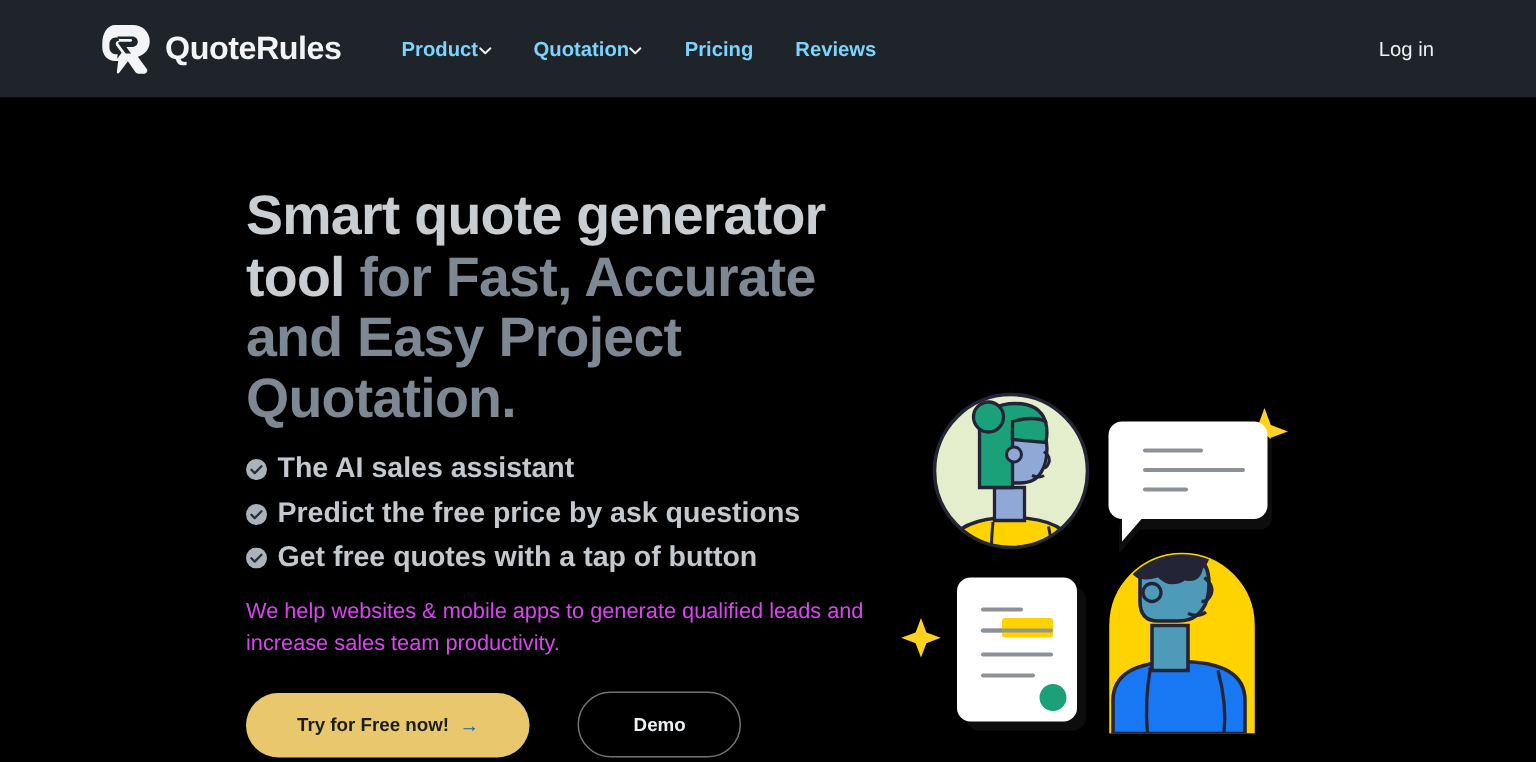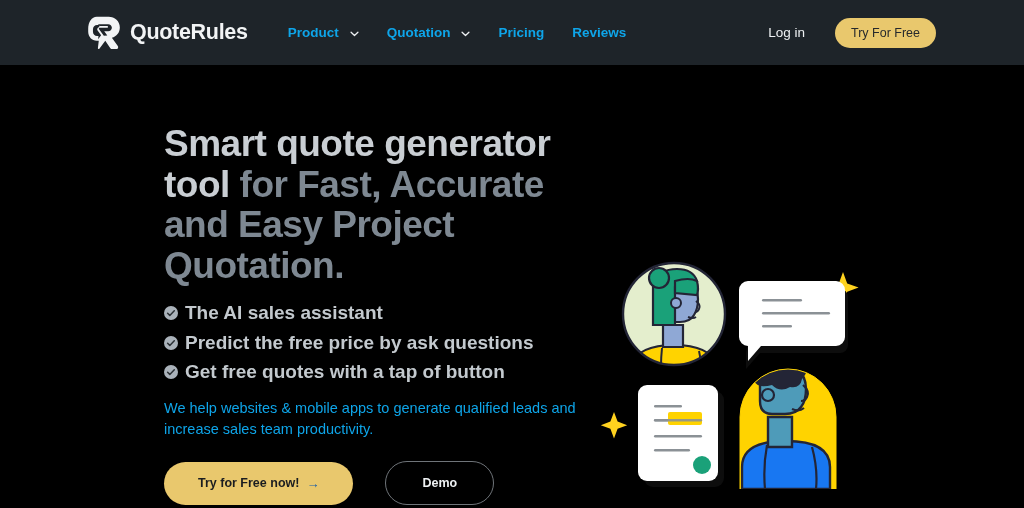--- a/index.html
+++ b/index.html
@@ -13,34 +13,34 @@
   
   .navbar{
     position:relative;
     height:65px; width:1024px;
     background:#1e2429;
     display:flex; align-items:center;
   }
   .nav-inner{
     width:1024px; height:65px;
     display:flex; align-items:center;
-    padding:0 88px;
+    padding:0 68px;
   }
   .brand{ display:flex; align-items:center; gap:9px; }
   .brand-mark{ width:33px; height:34px; display:block; }
   .brand-name{
     font-size:21.5px; font-weight:bold; color:#f2f4f5;
     letter-spacing:-0.3px; white-space:nowrap;
   }
   .brand-name .thin{ font-weight:bold; }
 
   .nav-links{ display:flex; align-items:center; margin-left:40px; gap:28px; }
   .nav-link{
-    display:flex; align-items:center; gap:11px;
-    font-size:13.5px; color:#0ea5e9; font-weight:600;
+    display:flex; align-items:center; gap:0;
+    font-size:13.5px; color:#7dd3fc; font-weight:600;
     white-space:nowrap; cursor:pointer;
   }
   .caret{ width:9px; height:6px; display:block; margin-top:2px; }
 
   .nav-right{ margin-left:auto; display:flex; align-items:center; gap:30px; }
   .login-link{ font-size:13.5px; color:#eef1f3; font-weight:500; cursor:pointer; white-space:nowrap; }
   .cta-pill{
     background:#e9c86d; color:#26292c;
     font-size:12.5px; font-weight:500;
     padding:8px 16px; border-radius:999px;
@@ -70,21 +70,21 @@
   }
   .check-ico{ width:14px; height:14px; flex:none; display:block; }
   .feature-text{
     font-size:19px; color:#c3c9ce; font-weight:600;
     white-space:nowrap;
   }
 
   .lede{
     margin-top:15px;
     font-size:14.5px; line-height:21px;
-    color:#0ea5e9; max-width:440px;
+    color:#d946ef; max-width:440px;
   }
 
   .hero-buttons{ margin-top:21px; display:flex; align-items:center; gap:32px; }
   .btn-primary{
     background:#e9c86d; color:#1b1d20;
     font-size:12.5px; font-weight:bold;
     border:none; border-radius:999px;
     padding:14px 34px; cursor:pointer;
     display:flex; align-items:center; gap:7px;
     white-space:nowrap;
@@ -143,21 +143,20 @@
       <div class="nav-link">
         <span>Pricing</span>
       </div>
       <div class="nav-link">
         <span>Reviews</span>
       </div>
     </nav>
 
     <div class="nav-right">
       <span class="login-link">Log in</span>
-      <button class="cta-pill">Try For Free</button>
     </div>
 
   </div>
 </header>
 
 <main class="hero">
   <div class="hero-grid">
     <div class="hero-left">
 
       <h1 class="headline"><span class="hl-bright">Smart quote generator tool </span><span>for Fast, Accurate and Easy Project Quotation.</span></h1>

